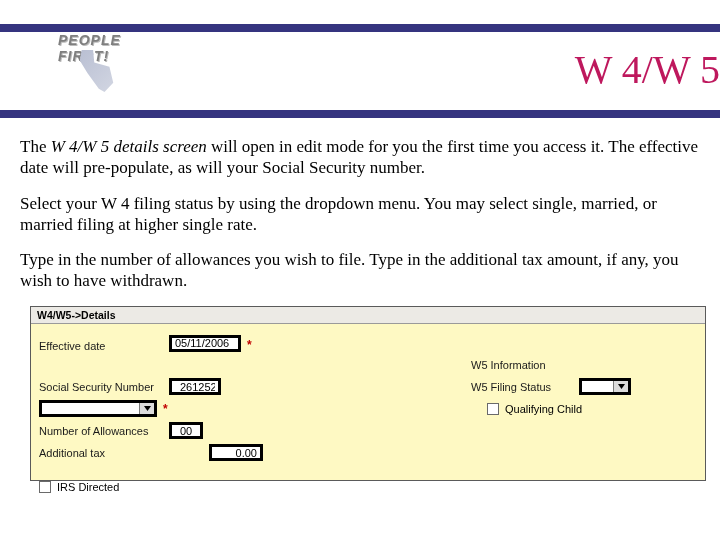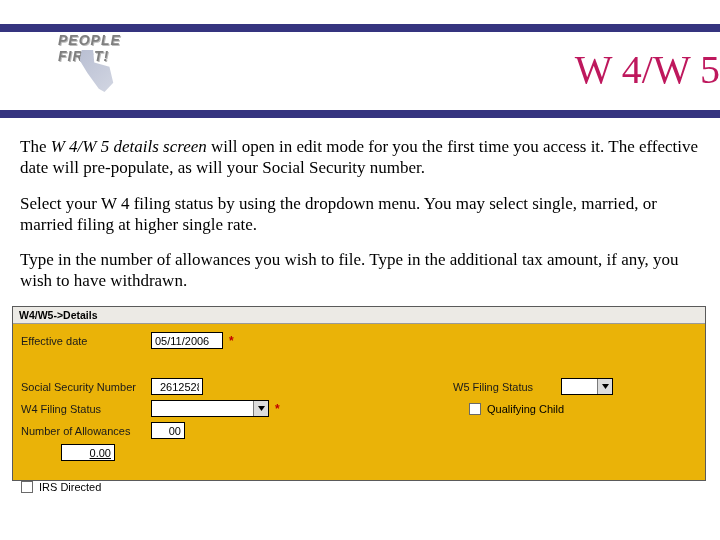--- a/index.html
+++ b/index.html
@@ -60,22 +60,22 @@
   .body-text {
     padding: 0 20px;
     font-size: 17px;
     color: #000000;
     line-height: 1.25;
   }
   .body-text p { margin-bottom: 14px; }
   .body-text em { font-style: italic; }
 
   .app-frame {
-    margin: 4px 14px 0 12px;
-    background: #eab308;
+    margin: 4px 14px 0 30px;
+    background: #fef9c3;
     border: 1px solid #5a5a5a;
     font-family: Tahoma, Arial, sans-serif;
     font-size: 11px;
     color: #000;
   }
   .app-title {
     background: #eceae5;
     border-bottom: 1px solid #9a9a9a;
     padding: 2px 6px;
     font-weight: bold;
@@ -87,28 +87,28 @@
     padding: 4px 0;
   }
   .col-left { position: absolute; left: 8px; width: 300px; }
   .col-right { position: absolute; left: 440px; width: 230px; }
   .row { height: 22px; display: flex; align-items: center; }
   .lbl { width: 130px; font-size: 11px; color: #1a1a1a; }
   .col-right .lbl { width: 108px; }
   .input, .select {
     height: 17px;
     background: #fff;
-    border: 1px solid #000000;
+    border: 3px solid #000000;
     font-family: Tahoma, Arial, sans-serif;
     font-size: 11px;
     padding: 0 3px;
   }
   .input.date { width: 72px; }
   .input.ssn { width: 52px; padding-left: 8px; }
-  .input.num { width: 34px; text-align: right; }
+  .input.num { width: 34px; text-align: center; }
   .input.amt { width: 54px; text-align: right; text-decoration: underline; }
   .select {
     width: 118px;
     padding: 0;
     display: inline-flex;
     align-items: stretch;
     justify-content: flex-end;
     background: #fff;
   }
   .select.small { width: 52px; }
@@ -128,21 +128,21 @@
     display: inline-block;
     margin-right: 6px;
     flex-shrink: 0;
   }
   .req {
     color: #c00000;
     font-weight: bold;
     font-size: 12px;
     margin-left: 6px;
   }
-  .r0 { top: 6px; }
+  .r0 { top: 6px; align-items: flex-end; }
   .r1 { top: 30px; }
   .r2 { top: 52px; }
   .r3 { top: 74px; }
   .r4 { top: 96px; }
   .r5 { top: 118px; }
   .r6 { top: 152px; }
   .posr { position: absolute; }
   .amt-wrap { margin-left: 40px; }
 </style>
 </head>
@@ -179,47 +179,50 @@
       <span class="req">*</span>
     </div>
 
 
     <div class="col-left row posr r2">
       <span class="lbl">Social Security Number</span>
       <input class="input ssn" value="261252856" style="">
     </div>
 
     <div class="col-left row posr r3">
-      <span class="lbl">W4 Filing Status</span>
       <div class="select">
         <div class="select-btn">
           <svg viewBox="0 0 7 5">
               <polygon points="0,0 7,0 3.5,5" fill="#000"></polygon>
             </svg>
         </div>
       </div>
       <span class="req">*</span>
     </div>
 
     <div class="col-left row posr r4">
       <span class="lbl">Number of Allowances</span>
       <input class="input num" value="00" style="">
     </div>
 
     <div class="col-left row posr r5">
+      <span class="lbl">Additional tax</span>
       <span class="amt-wrap">
         <input class="input amt" value="0.00" style="">
       </span>
     </div>
 
     <div class="col-left row posr r6">
       <span class="checkbox"></span>
       <span>IRS Directed</span>
     </div>
 
+    <div class="col-right row posr r1">
+      <span class="lbl">W5 Information</span>
+    </div>
 
     <div class="col-right row posr r2">
       <span class="lbl">W5 Filing Status</span>
       <div class="select small">
         <div class="select-btn">
           <svg viewBox="0 0 7 5">
               <polygon points="0,0 7,0 3.5,5" fill="#000"></polygon>
             </svg>
         </div>
       </div>

